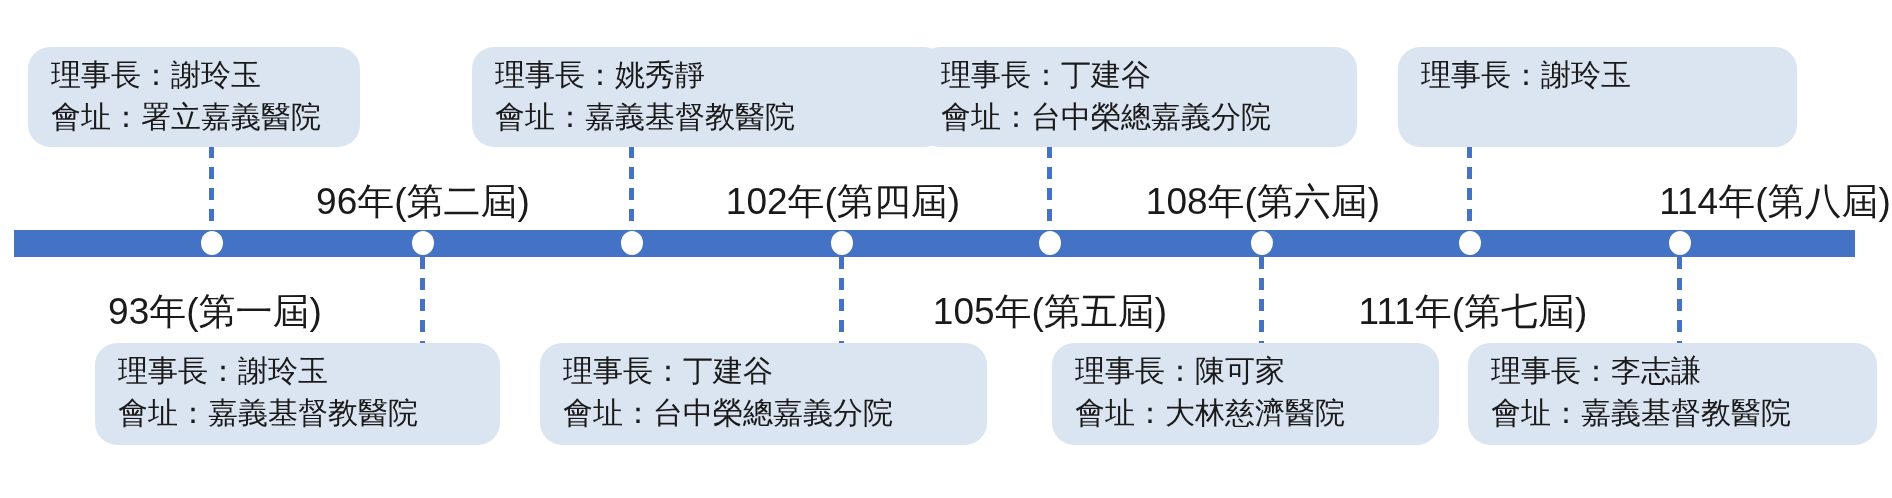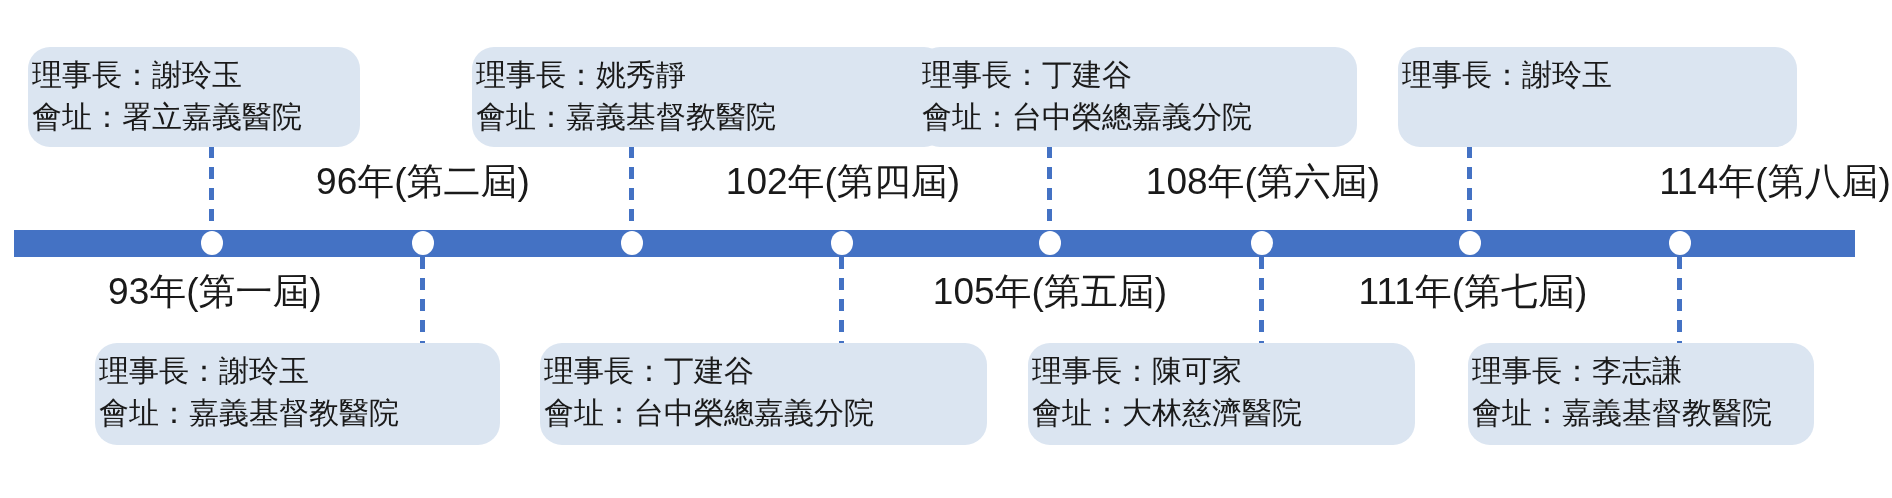--- a/index.html
+++ b/index.html
@@ -36,28 +36,29 @@
   }
   .connector.up   { top: 146px; height: 85px; }
   .connector.down { top: 257px; height: 87px; }
   .year {
     position: absolute;
     transform: translateX(-50%);
     font-size: 37px;
     line-height: 46px;
     white-space: nowrap;
     color: var(--text, #1a1a1a);
+    margin-top: 20px;
   }
   .year.above { top: 159px; }
   .year.below { top: 269px; }
   .box {
     position: absolute;
     background: var(--box_bg, #DBE5F1);
     border-radius: 22px;
-    padding: 7px 10px 0 4px;
+    padding: 7px 10px 0 23px;
     font-size: 30px;
     line-height: 42px;
     white-space: nowrap;
     color: var(--text, #1a1a1a);
   }
   .box.top-row    { top: 47px;  height: 100px; }
   .box.bottom-row { top: 343px; height: 102px; }
 </style>
 </head>
 <body>
@@ -101,33 +102,33 @@
   <div class="dot" style="left:1039px"></div>
   <div class="year below" style="left:1050px">105年(第五屆)</div>
   <div class="box top-row" style="left:918px;width:439px">
     <div>理事長：丁建谷</div>
     <div>會址：台中榮總嘉義分院</div>
   </div>
 
   <div class="connector down" style="left:1259px"></div>
   <div class="dot" style="left:1251px"></div>
   <div class="year above" style="left:1263px">108年(第六屆)</div>
-  <div class="box bottom-row" style="left:1028px;width:387px">
+  <div class="box bottom-row" style="left:1052px;width:387px">
     <div>理事長：陳可家</div>
     <div>會址：大林慈濟醫院</div>
   </div>
 
   <div class="connector up" style="left:1467px"></div>
   <div class="dot" style="left:1459px"></div>
   <div class="year below" style="left:1473px">111年(第七屆)</div>
   <div class="box top-row" style="left:1398px;width:399px">
     <div>理事長：謝玲玉</div>
   </div>
 
   <div class="connector down" style="left:1677px"></div>
   <div class="dot" style="left:1669px"></div>
   <div class="year above" style="left:1775px">114年(第八屆)</div>
-  <div class="box bottom-row" style="left:1468px;width:346px">
+  <div class="box bottom-row" style="left:1468px;width:409px">
     <div>理事長：李志謙</div>
     <div>會址：嘉義基督教醫院</div>
   </div>
 
 </div>
 
 </body></html>

